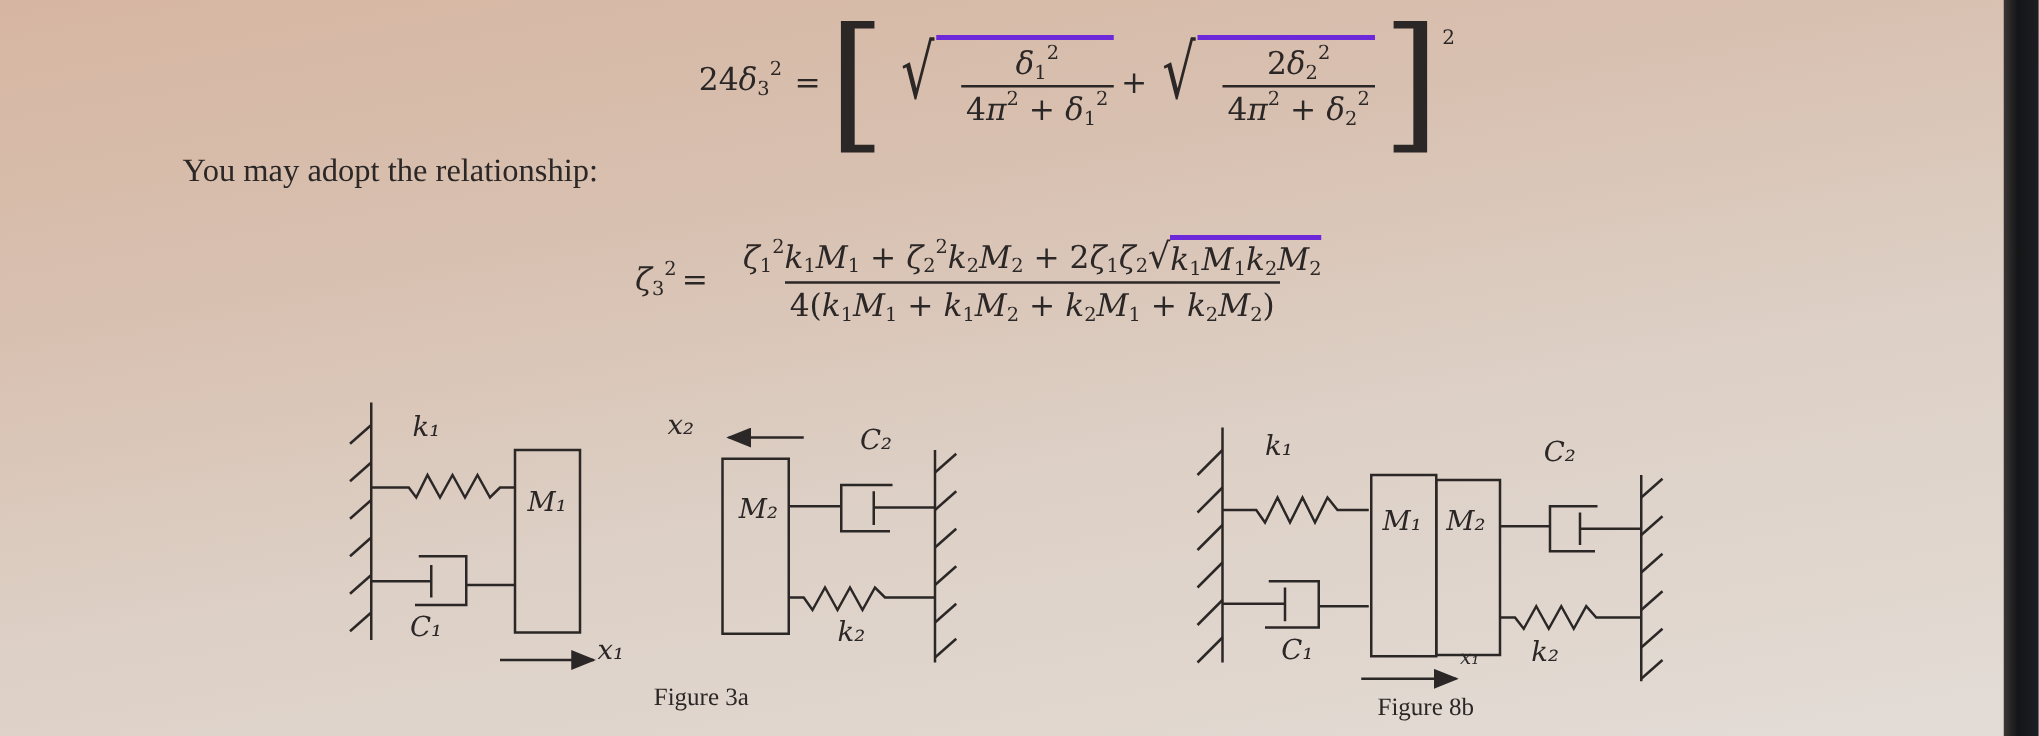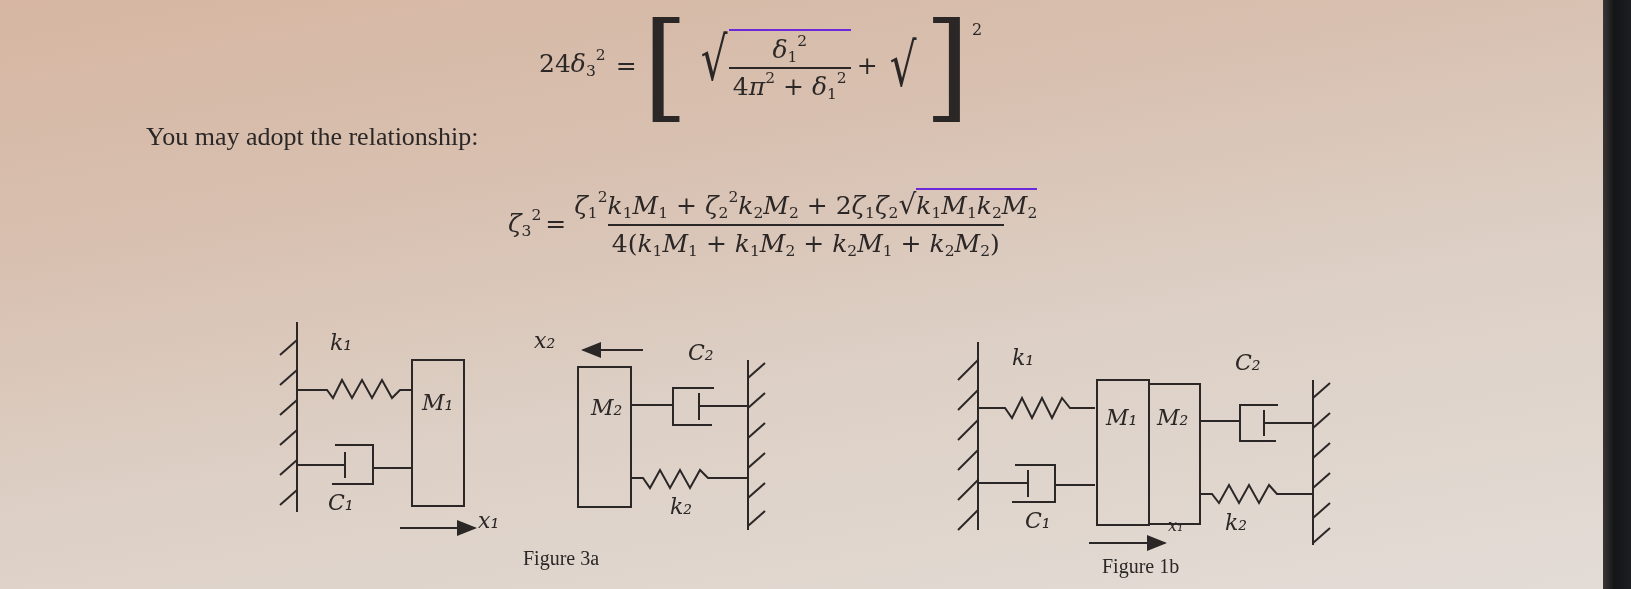--- a/index.html
+++ b/index.html
@@ -10,28 +10,28 @@
     color: #2b2726;
   }
   .bezel {
     position: absolute; top: 0; right: 0; width: 28px; height: 589px;
     background: linear-gradient(90deg, #3a3635 0%, #141517 40%, #1c1e22 100%);
   }
   .page { position: absolute; inset: 0 28px 0 0; }
   .math { font-family: "DejaVu Serif", serif; font-style: italic; color: #2b2726; }
   .up { font-style: normal; }
   .abs { position: absolute; }
-  .frac { display: inline-flex; flex-direction: column; align-items: center; vertical-align: middle; }
+  .frac { display: inline-flex; flex-direction: column; align-items: center; vertical-align: middle; margin-left: 20px; }
   .frac .num { padding: 0 4px 3px; }
   .frac .den { border-top: 2px solid #2b2726; padding: 3px 4px 0; }
   sup { font-size: 62%; vertical-align: 0.75em; line-height: 0; }
   sub { font-size: 62%; vertical-align: -0.25em; line-height: 0; }
   .sqrt { display: inline-flex; align-items: stretch; vertical-align: middle; }
   .sqrt .radsign { font-style: normal; font-size: 60px; line-height: 1; transform: scaleX(0.7); margin-right: -4px; }
-  .sqrt .radicand { border-top: 2px solid #6d28d9; padding-top: 4px; }
+  .sqrt .radicand { border-top: 4px solid #6d28d9; padding-top: 4px; }
   .bracket { font-style: normal; font-size: 118px; line-height: 1; font-weight: 200; }
   .eq1 { left: 535px; top: 6px; font-size: 25px; display: flex; align-items: center; gap: 6px; }
   .eq2 { left: 508px; top: 188px; font-size: 25px; display: flex; align-items: center; gap: 4px; }
   .prose { left: 146px; top: 122px; font-size: 26px; font-family: "Liberation Serif", serif; }
   .figlabel { font-family: "Liberation Serif", serif; font-size: 20px; }
   .lbl { font-family: "DejaVu Serif", serif; font-style: italic; font-size: 22px; }
   svg { position: absolute; left: 0; top: 0; }
 </style>
 </head>
 <body>
@@ -49,20 +49,26 @@
       <span class="radicand">
         <span class="frac">
           <span class="num"><i>δ</i><sub class="up">1</sub><sup class="up">2</sup></span>
           <span class="den up">4<i>π</i><sup>2</sup> + <i>δ</i><sub>1</sub><sup>2</sup></span>
         </span>
       </span>
     </span>
     <span class="up">+</span>
     <span class="sqrt">
       <span class="radsign">√</span>
+      <span class="radicand">
+        <span class="frac">
+          <span class="num up">2<i>δ</i><sub>2</sub><sup>2</sup></span>
+          <span class="den up">4<i>π</i><sup>2</sup> + <i>δ</i><sub>2</sub><sup>2</sup></span>
+        </span>
+      </span>
     </span>
     <span class="bracket">]</span>
     <span class="up" style="font-size:16px; align-self:flex-start; margin-left:-4px; margin-top:14px;">2</span>
   </div>
 
   <div class="abs prose">You may adopt the relationship:</div>
 
   <div class="abs math eq2">
     <span><i>ζ</i><sub class="up">3</sub><sup class="up">2</sup></span>
     <span class="up">=</span>
@@ -184,16 +190,16 @@
   <div class="abs lbl" style="left:670px; top:494px;">k₂</div>
   <div class="abs figlabel" style="left:523px; top:547px;">Figure 3a</div>
 
   <div class="abs lbl" style="left:1012px; top:345px;">k₁</div>
   <div class="abs lbl" style="left:1106px; top:405px;">M₁</div>
   <div class="abs lbl" style="left:1157px; top:405px;">M₂</div>
   <div class="abs lbl" style="left:1025px; top:508px;">C₁</div>
   <div class="abs lbl" style="left:1235px; top:350px;">C₂</div>
   <div class="abs lbl" style="left:1225px; top:510px;">k₂</div>
   <div class="abs lbl" style="left:1168px; top:516px; font-size:16px;">x₁</div>
-  <div class="abs figlabel" style="left:1102px; top:555px;">Figure 1b</div>
+  <div class="abs figlabel" style="left:1102px; top:555px;">Figure 8b</div>
 </div>
 
 <div class="bezel"></div>
 
 </body></html>

